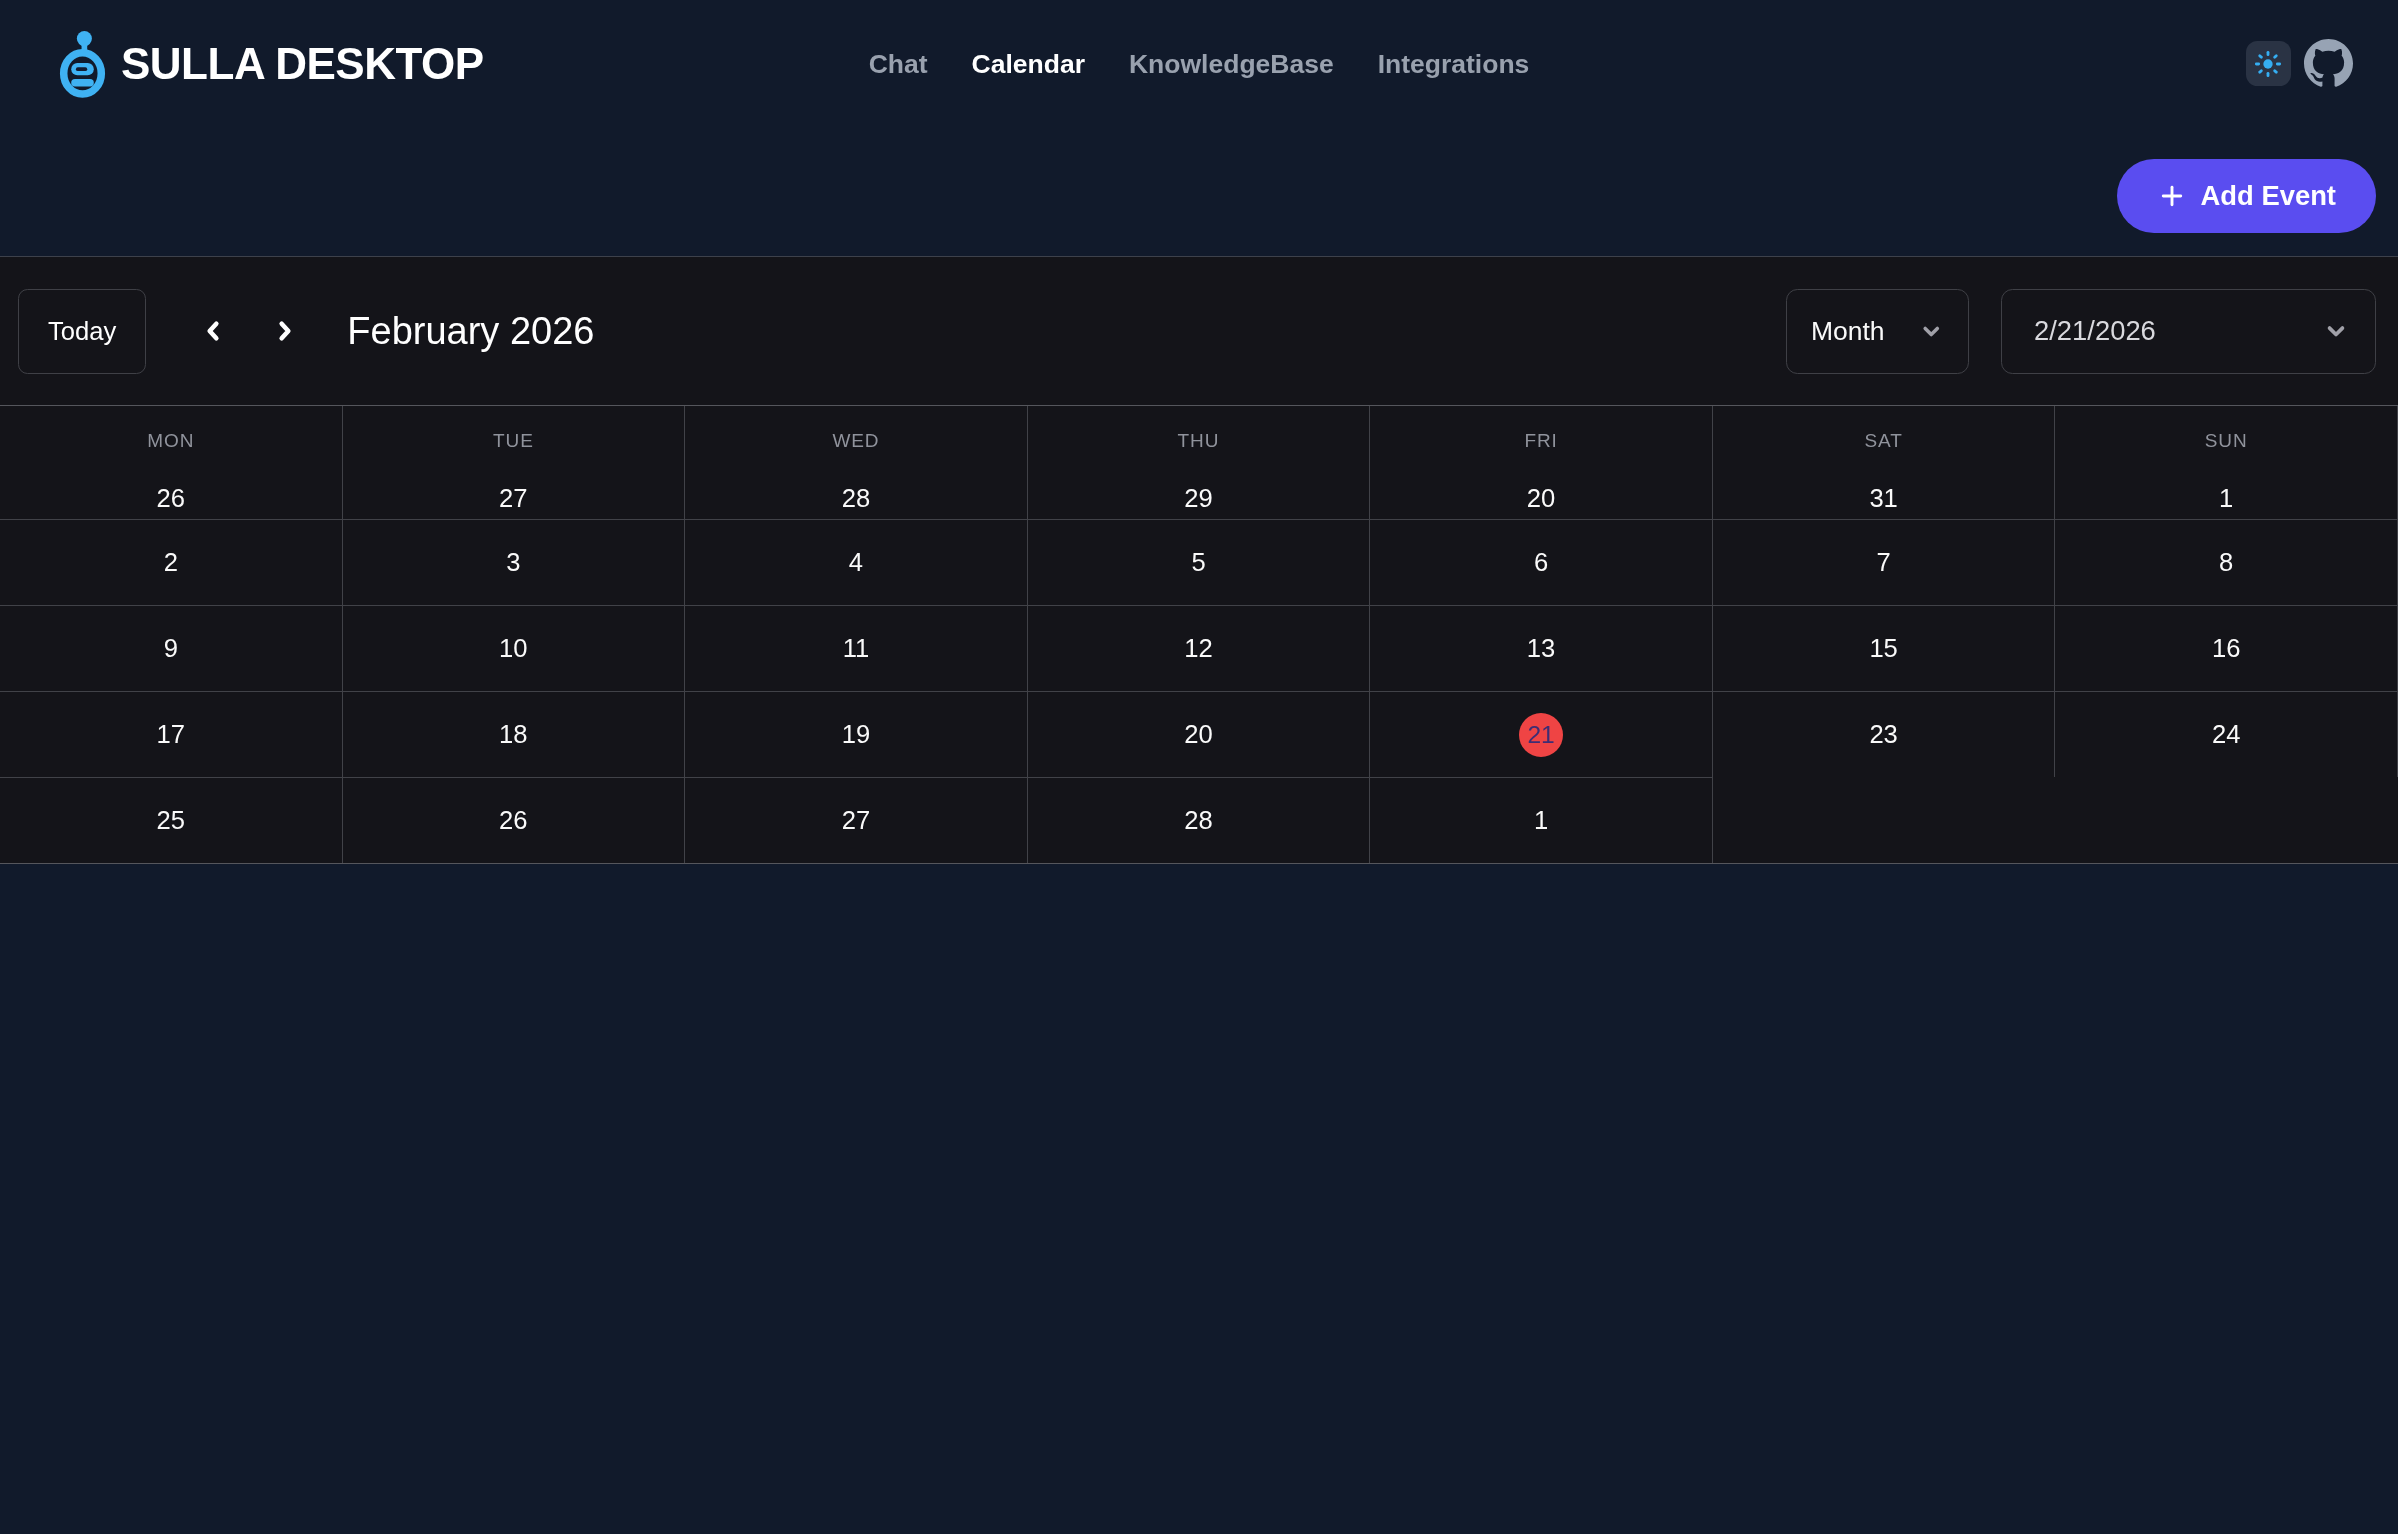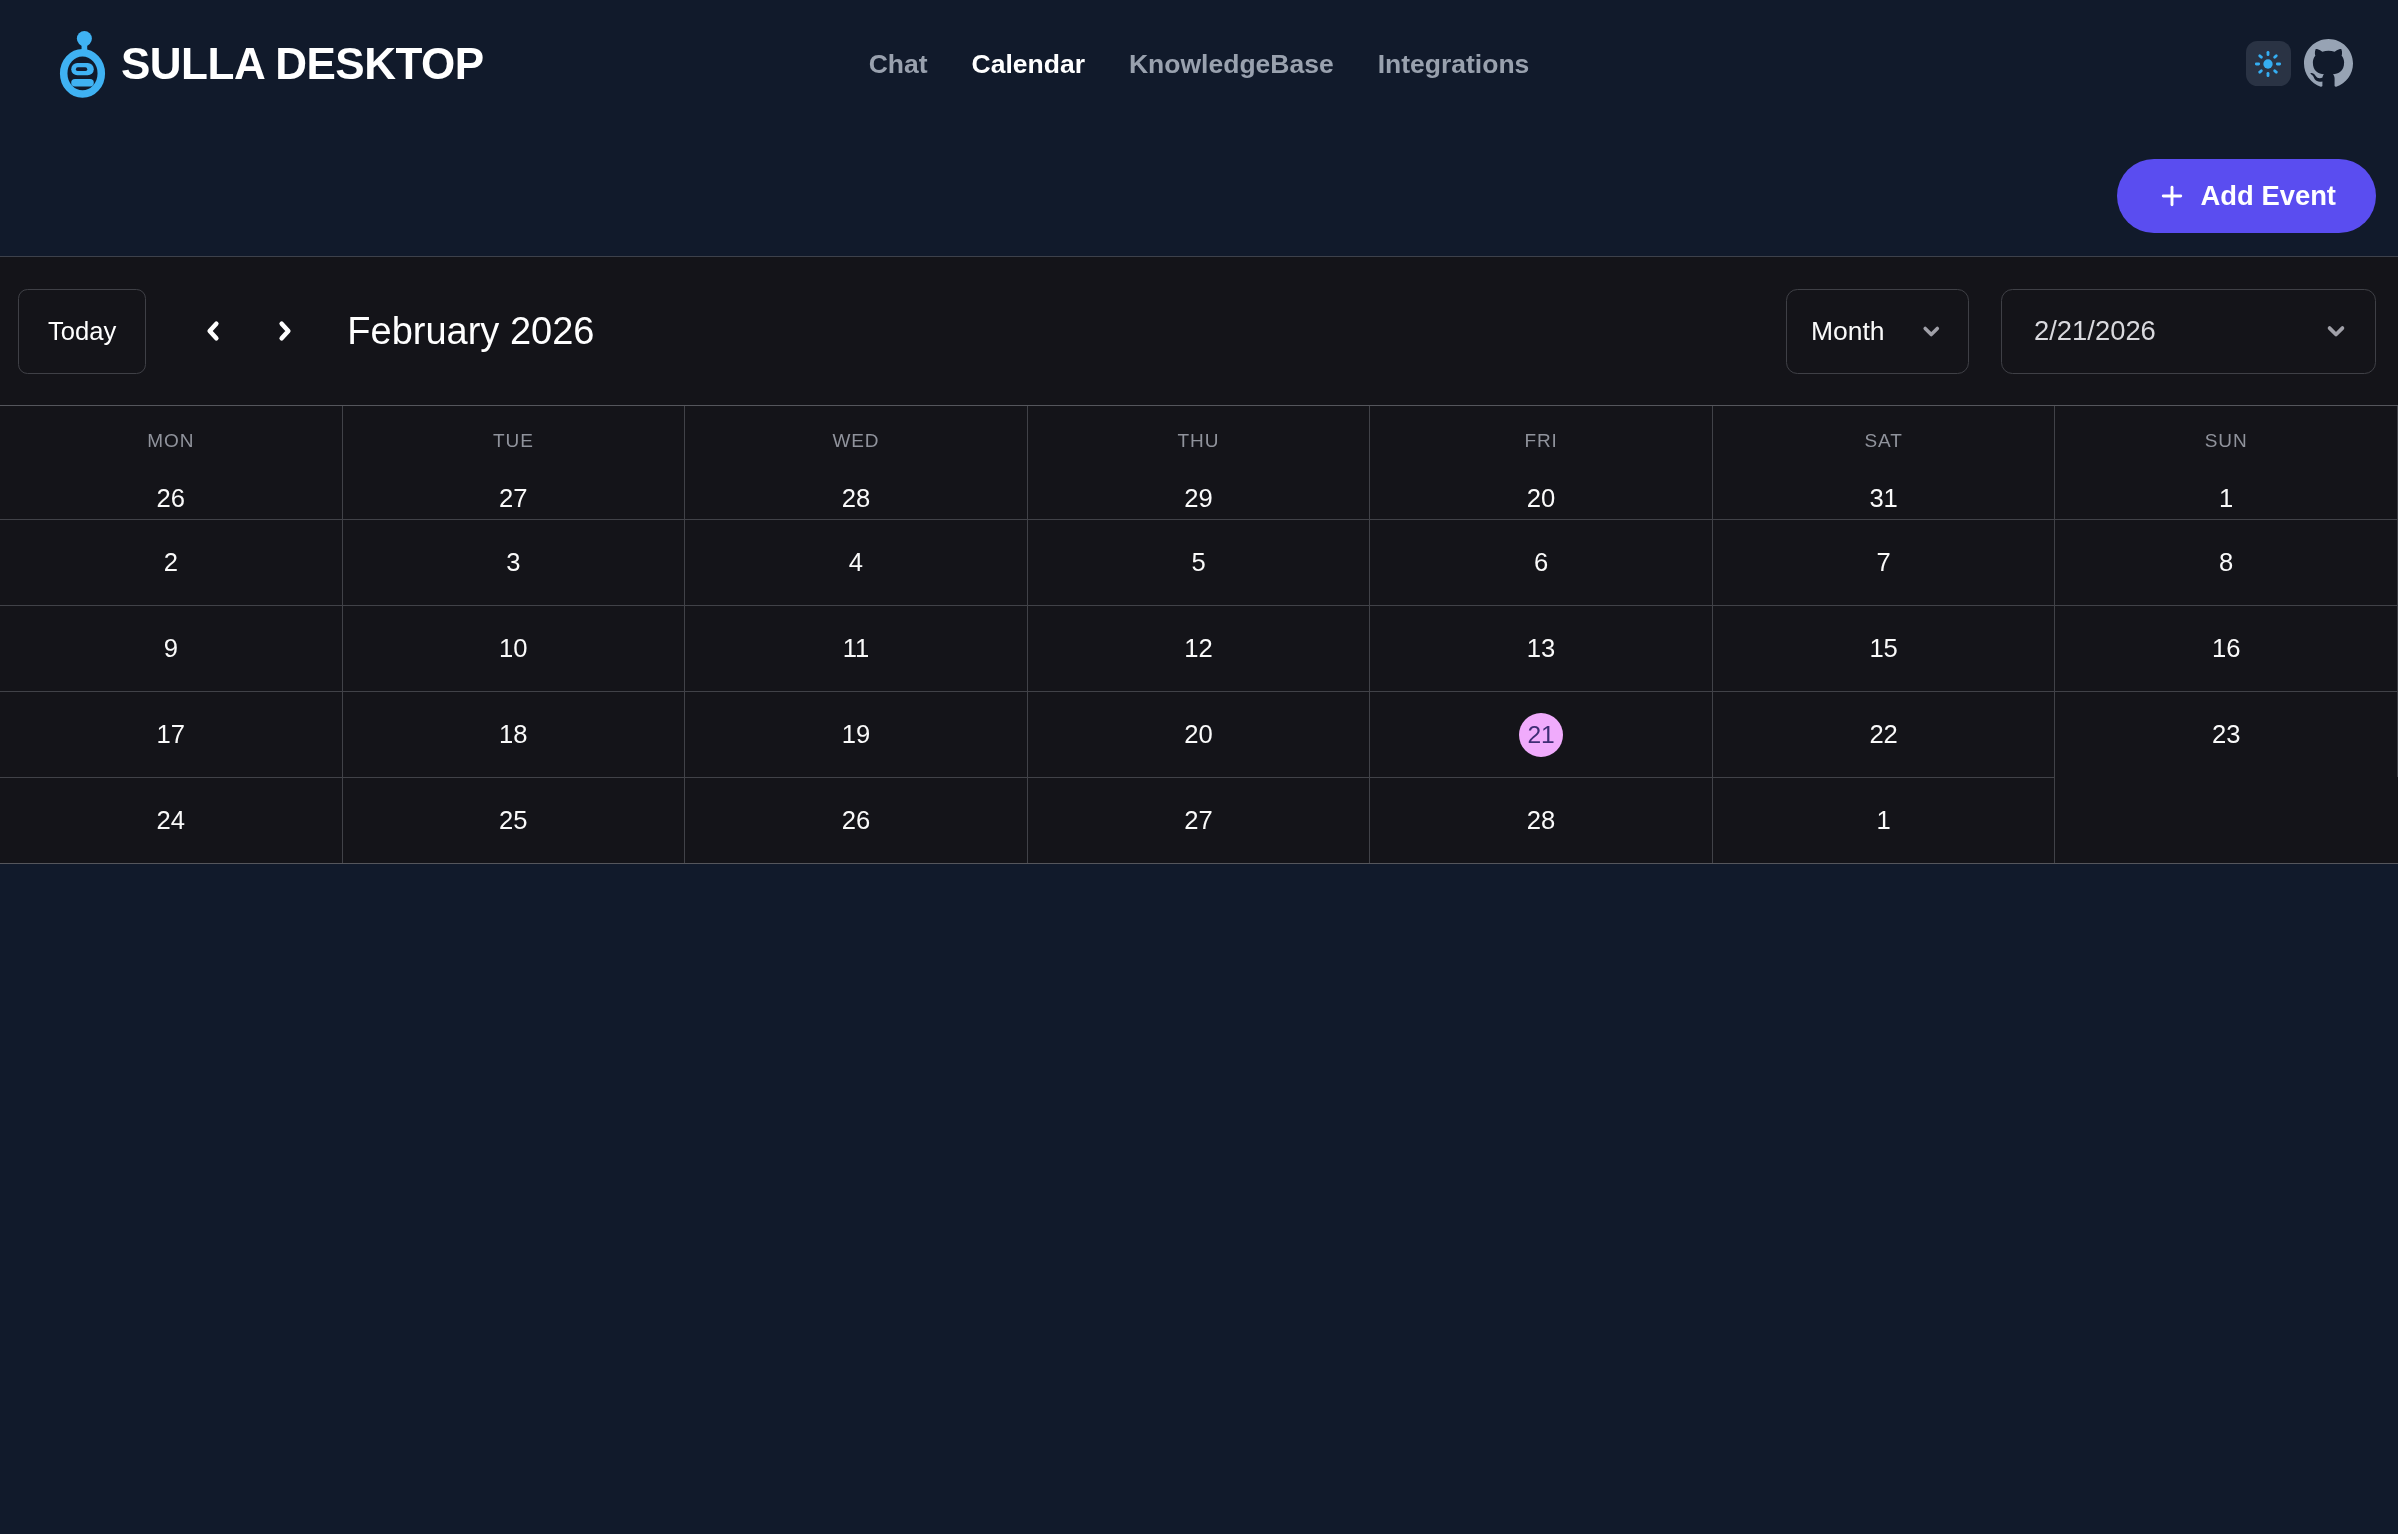--- a/index.html
+++ b/index.html
@@ -46,21 +46,21 @@
   .date-select { width:375px; margin-left:32px; padding:0 24.6px 0 32px; justify-content:space-between; font-size:27.4px; color:#d9d9de; }
 
   
   .cal-grid { display:grid; grid-template-columns:repeat(7,1fr); border-top:1.9px solid #55565c; border-bottom:1.9px solid #55565c; }
   .cell { border-right:1.9px solid #414248; border-bottom:1.9px solid #414248; }
   .head-cell { height:114px; display:flex; flex-direction:column; align-items:center; padding-top:24px; gap:32px; }
   .dow-label { font-size:19px; letter-spacing:0.9px; color:#90939c; font-weight:400; }
   .day-num { font-size:25.6px; font-weight:500; color:#fafafa; }
   .day-cell { height:86px; display:flex; align-items:center; justify-content:center; }
   .day-cell.last-row { height:85px; border-bottom:none; }
-  .sel-badge { width:44px; height:44px; border-radius:50%; background:#f0abfc; color:#3e2d74;
+  .sel-badge { width:44px; height:44px; border-radius:50%; background:#ef4444; color:#3e2d74;
                display:flex; align-items:center; justify-content:center; font-size:24.6px; font-weight:500; }
 </style>
 </head>
 <body>
 
 <header class="topbar">
   <div class="navbar">
     <div class="brand">
       <svg class="brand-logo" viewBox="0 0 50 72">
         <circle cx="27" cy="9" r="8" fill="#3fb2f3"></circle>
@@ -221,23 +221,20 @@
       </div>
       <div class="cell day-cell">
         <span class="day-num">19</span>
       </div>
       <div class="cell day-cell">
         <span class="day-num">20</span>
       </div>
       <div class="cell day-cell">
         <span class="sel-badge">21</span>
       </div>
-      <div class="cell day-cell">
-        <span class="day-num">22</span>
-      </div>
       <div class="cell day-cell last-row">
         <span class="day-num">23</span>
       </div>
       <div class="cell day-cell last-row">
         <span class="day-num">24</span>
       </div>
       <div class="cell day-cell last-row">
         <span class="day-num">25</span>
       </div>
       <div class="cell day-cell last-row">

